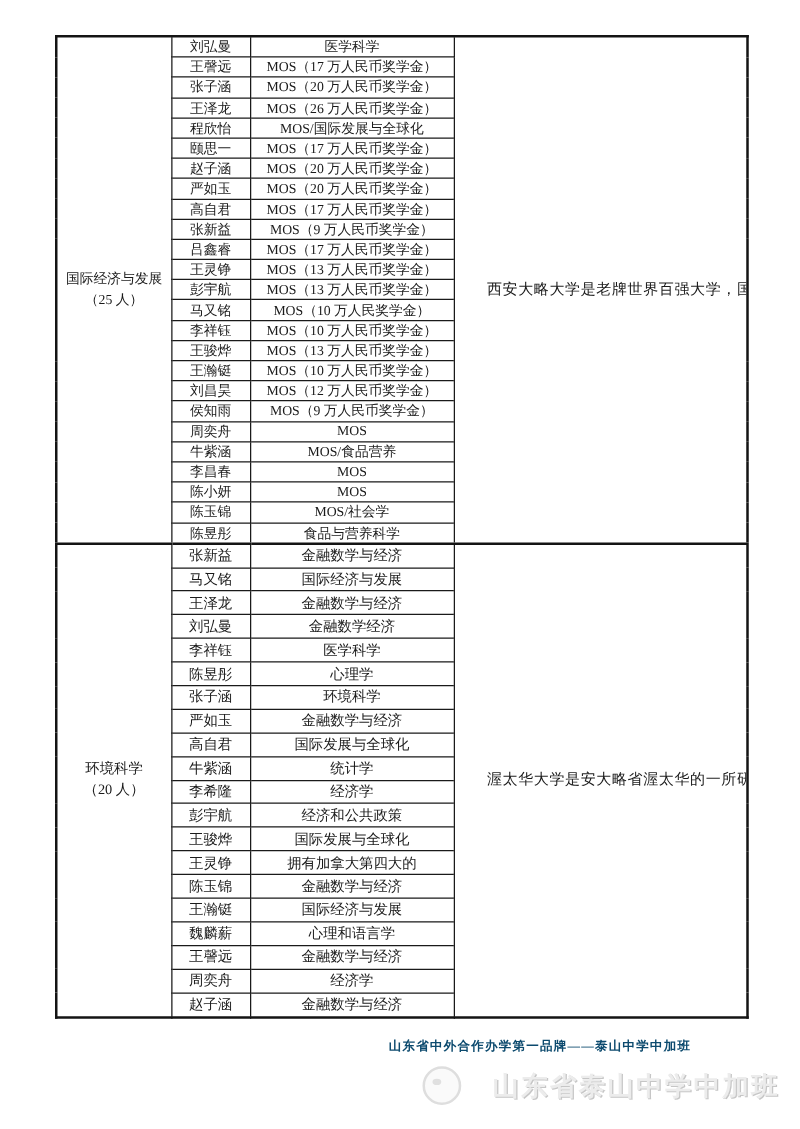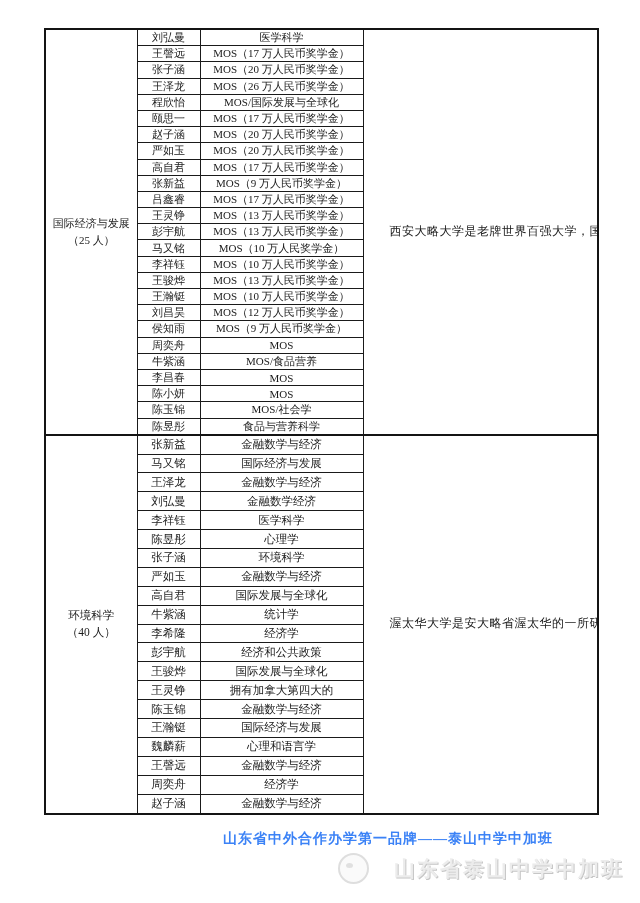--- a/index.html
+++ b/index.html
@@ -47,24 +47,24 @@
     line-height: 17px;
     letter-spacing: 0.5px;
   }
   tbody.s1 .desc-text { line-height: 19.5px; }
   .footer-slogan {
     position: absolute;
     top: 830px;
     left: 44px;
     width: 509px;
     text-align: right;
-    font-size: 14px;
+    font-size: 10px;
     font-weight: bold;
     letter-spacing: 1px;
-    color: #3b82f6;
+    color: #0c4a6e;
   }
   .watermark {
     position: absolute;
     top: 853px;
     right: 16px;
     display: flex;
     align-items: center;
     gap: 25px;
   }
   .watermark-logo {
@@ -213,21 +213,21 @@
           </tr>
           <tr>
             <td class="name-cell">陈昱彤</td>
             <td class="major-cell">食品与营养科学</td>
           </tr>
         </tbody>
         <tbody class="s1">
           <tr>
             <td class="uni-cell" rowspan="20">
               <div>环境科学</div>
-              <div>（40 人）</div>
+              <div>（20 人）</div>
             </td>
             <td class="name-cell">张新益</td>
             <td class="major-cell">金融数学与经济</td>
             <td class="desc-cell" rowspan="20">
               <div class="desc-text">渥太华大学是安大略省渥太华的一所研究型大学, 是加拿大顶尖研究型大学组织 U15 成员之一，也是加拿大建校历史最长的大学之一，位列加拿大医博类大学第 8 名，学术能力全加第五。学校坐落于加拿大首都渥太华市中心，毗邻加拿大国会山，地理位置十分优越。北美首屈一指的双语大学，拥有加拿大第四大的 Co-op 合作项目。</div>
             </td>
           </tr>
           <tr>
             <td class="name-cell">马又铭</td>
             <td class="major-cell">国际经济与发展</td>

